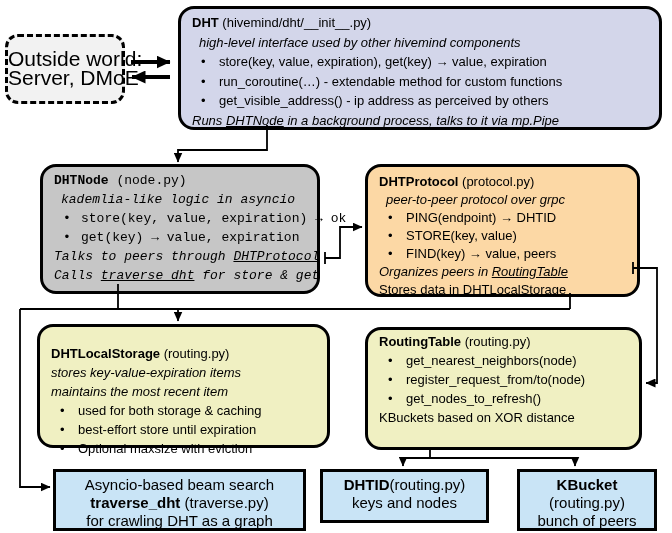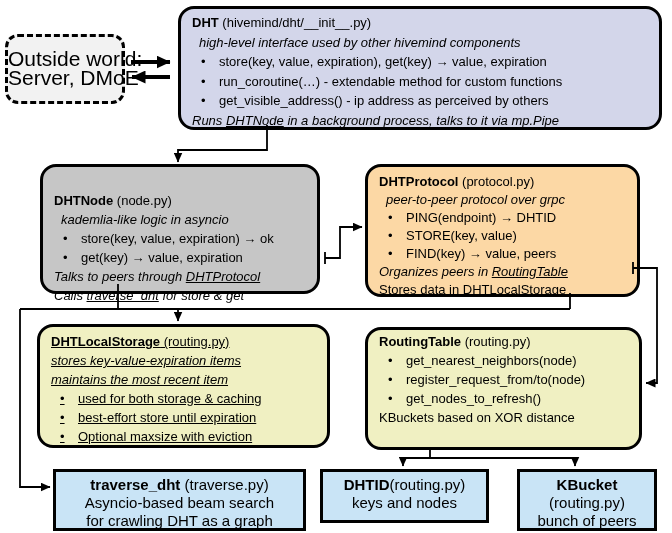--- a/index.html
+++ b/index.html
@@ -18,28 +18,28 @@
   .outside { left: 5px; top: 34px; width: 120px; height: 70px; border-radius: 13px;
              border-style: dashed; border-width: 3px; background: #f2f2f2;
              text-align: center; font-size: 21px; padding-top: 12px; }
   .outside .ln { line-height: 19px; }
 
   .dht { left: 178px; top: 6px; width: 484px; height: 124px; background: #d3d6ea; }
   .dht .ln { line-height: 19.5px; }
   .dht .pad { padding-top: 4px; }
 
   .node { left: 40px; top: 164px; width: 280px; height: 130px; background: #c6c6c6; }
-  .node .pad { padding-top: 24px; }
+  .node .pad { padding-top: 4px; font-family: Liberation Mono, monospace; }
 
   .proto { left: 365px; top: 164px; width: 275px; height: 133px; background: #fcd8a5; }
   .proto .ln { line-height: 18px; }
   .proto .pad { }
 
   .storage { left: 37px; top: 324px; width: 293px; height: 124px; background: #f0f0c2; }
-  .storage .pad { padding-top: 5px; text-decoration: underline; }
+  .storage .pad { padding-top: 17px; }
 
   .routing { left: 365px; top: 327px; width: 277px; height: 123px; background: #f0f0c2; }
   .routing .pad { padding-top: 2px; }
 
   .blue { border-radius: 0; background: #c9e4f6; text-align: center; font-size: 15px; padding-top: 4px; }
   .blue .ln { line-height: 18px; }
   .traverse { left: 53px; top: 469px; width: 253px; height: 62px; }
   .dhtid    { left: 320px; top: 469px; width: 169px; height: 54px; }
   .kbucket  { left: 517px; top: 469px; width: 140px; height: 62px; }
 </style>
@@ -144,22 +144,22 @@
         </div>
       <div class="ln bul">
           <span class="glyph">•</span>
           <span>get_nodes_to_refresh()</span>
         </div>
       <div class="ln">KBuckets based on XOR distance</div>
     </div>
   </div>
 
   <div class="box blue traverse" style="background: rgb(201, 228, 246);">
+    <div class="ln">Asyncio-based beam search</div>
     <div class="ln"><b>traverse_dht</b><span> (traverse.py)</span></div>
-    <div class="ln">Asyncio-based beam search</div>
     <div class="ln">for crawling DHT as a graph</div>
   </div>
 
   <div class="box blue dhtid" style="background: rgb(201, 228, 246);">
     <div class="ln"><b>DHTID</b><span>(routing.py)</span></div>
     <div class="ln">keys and nodes</div>
   </div>
 
   <div class="box blue kbucket" style="background: rgb(201, 228, 246);">
     <div class="ln"><b>KBucket</b></div>

